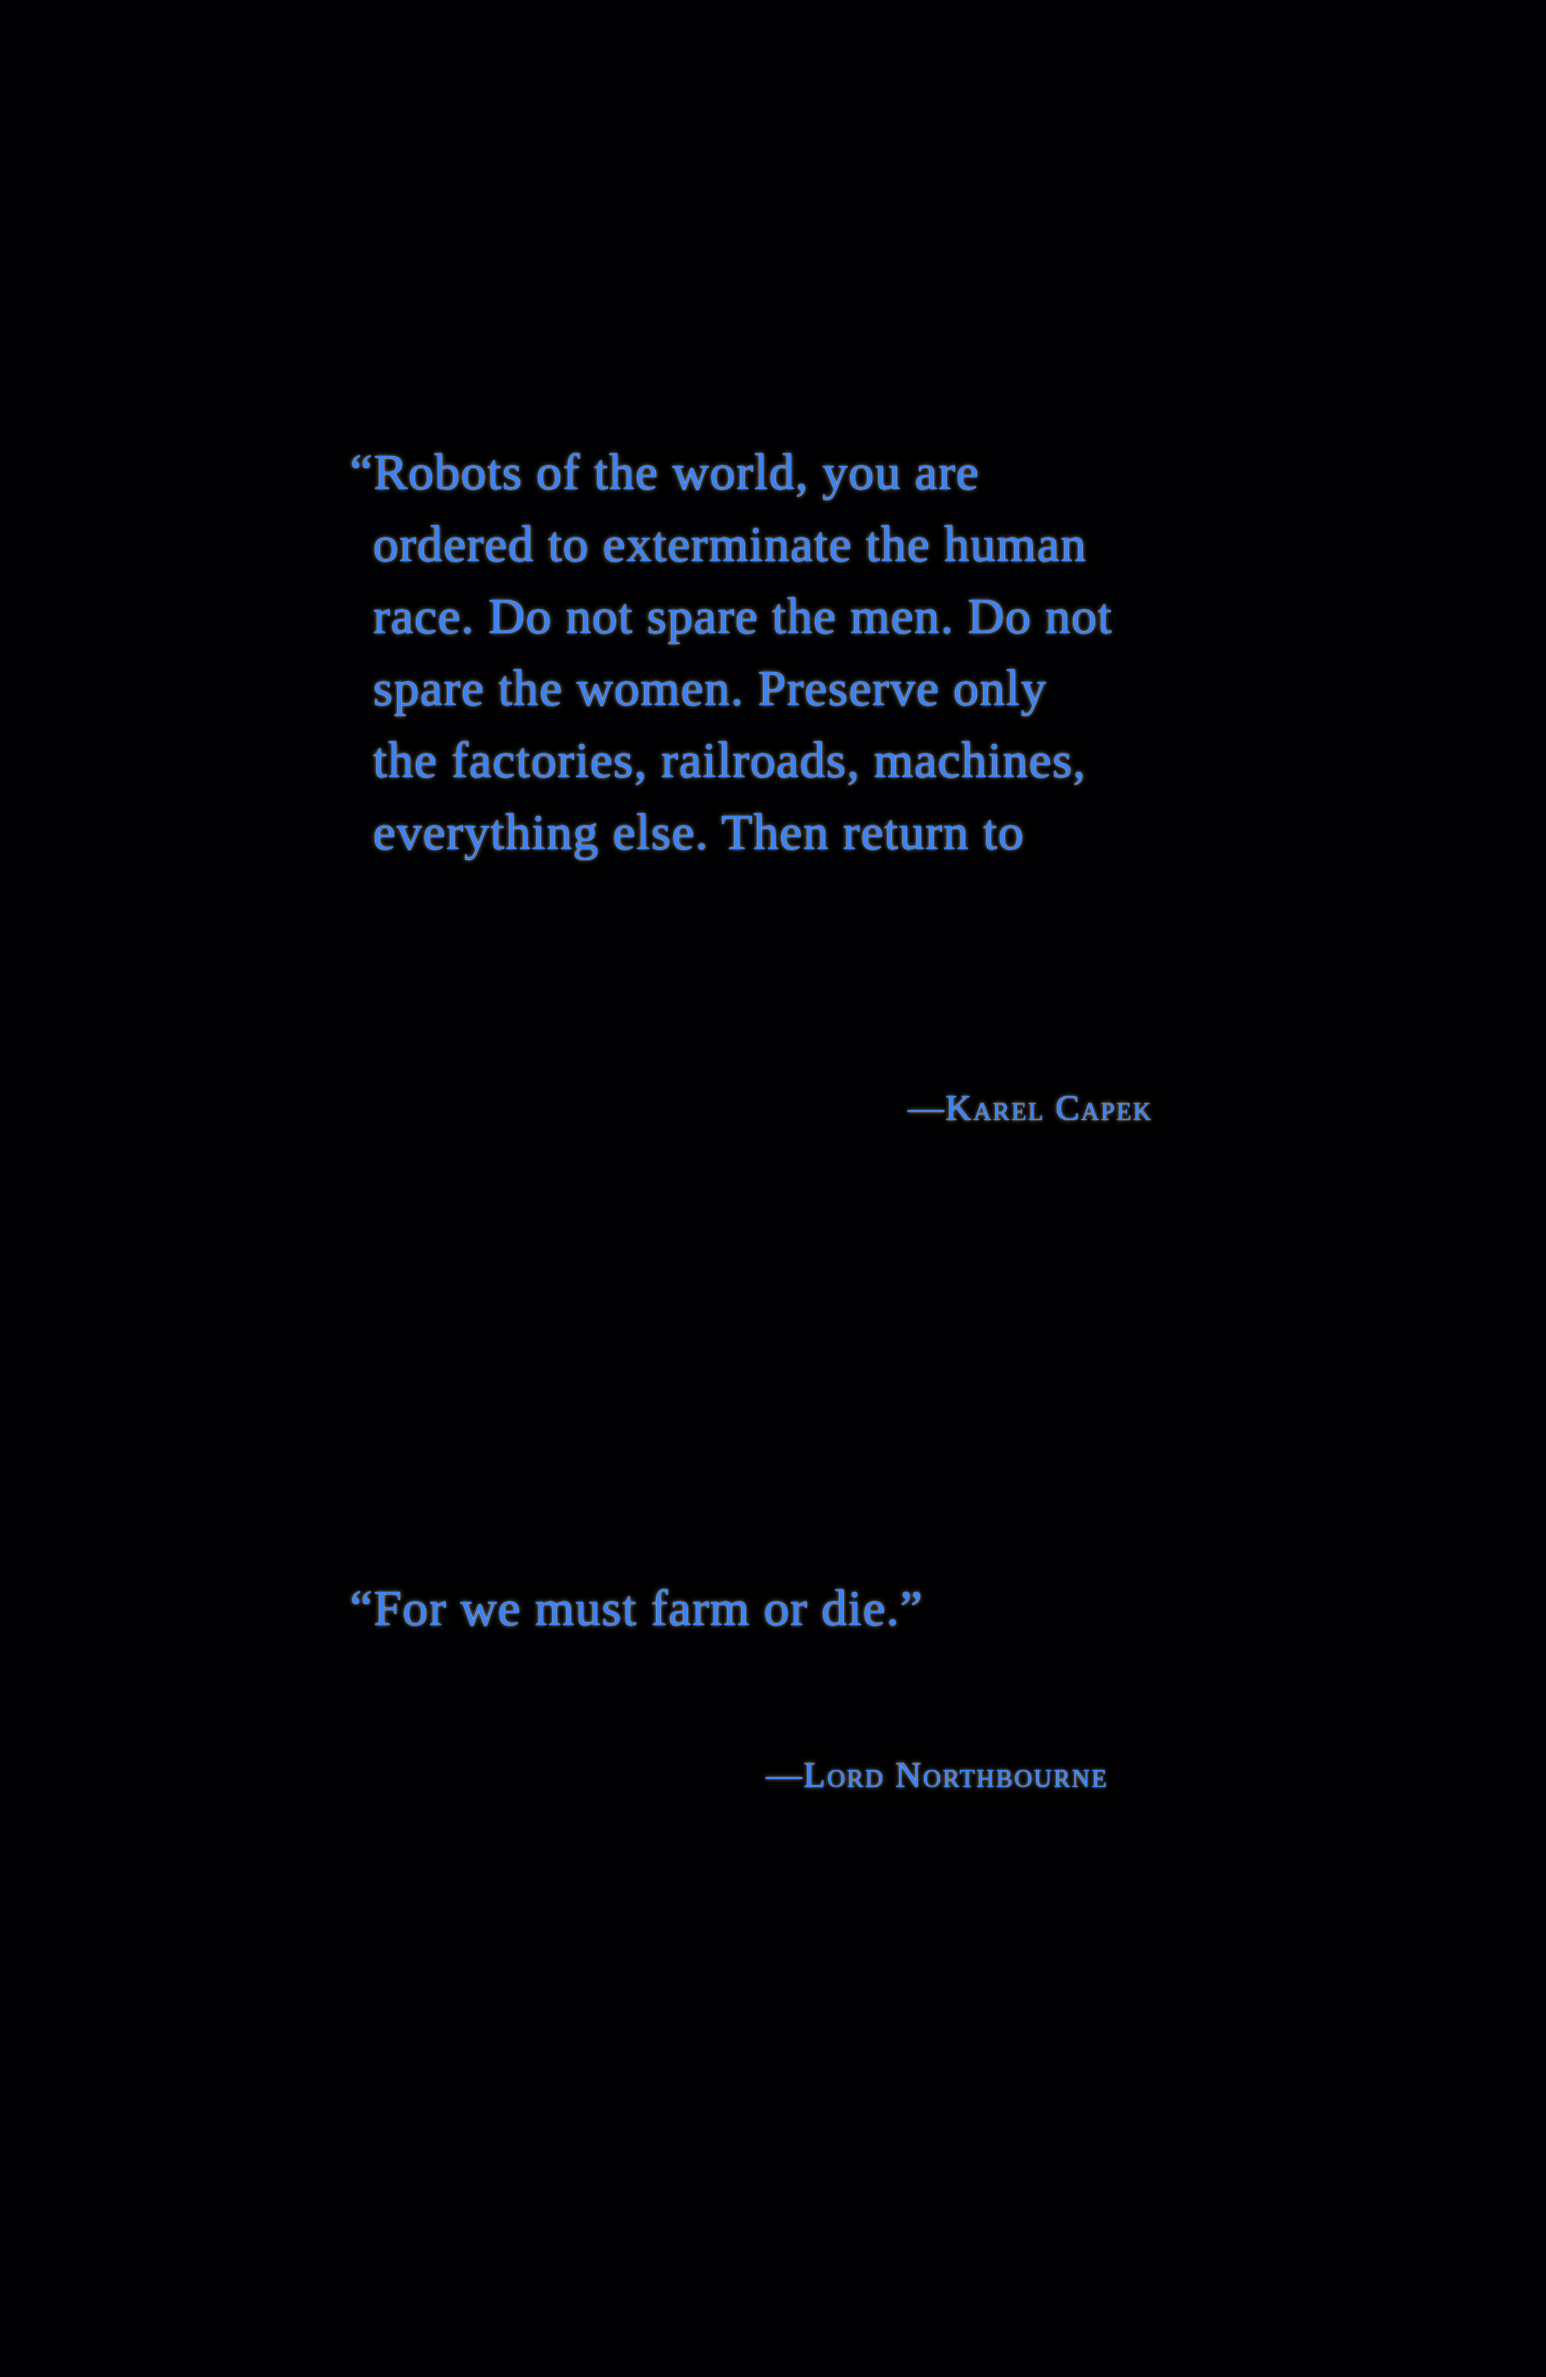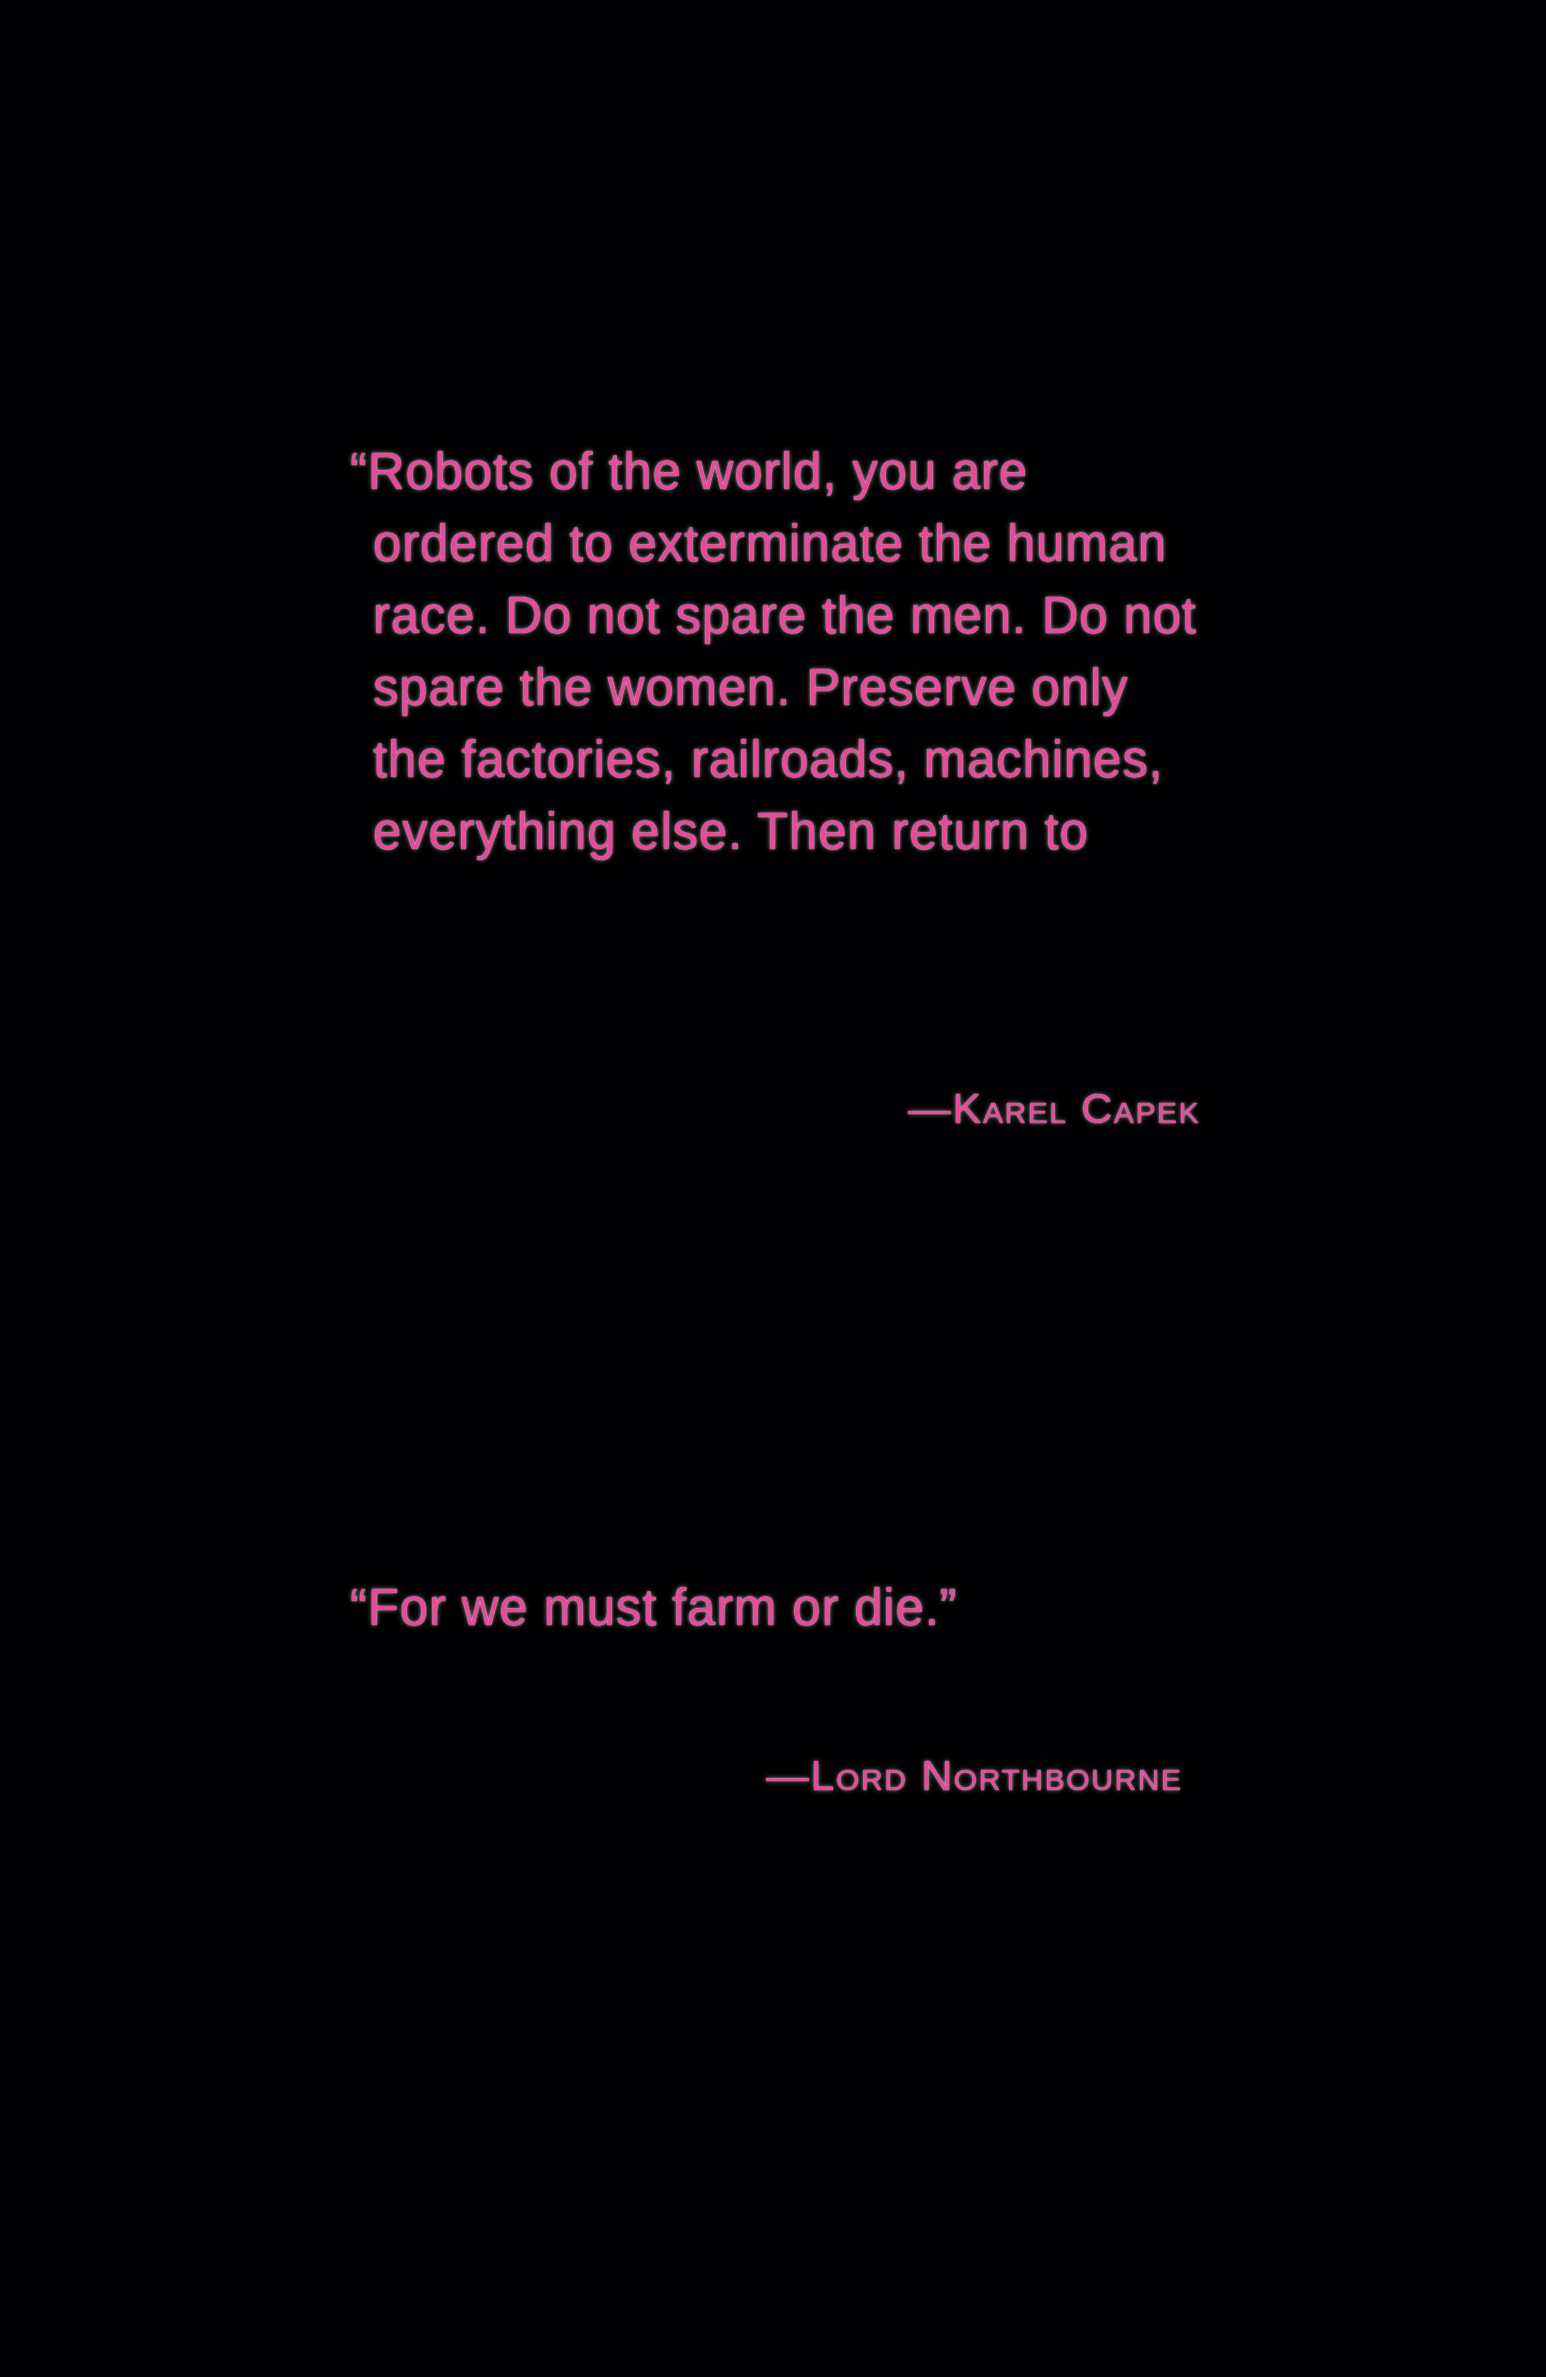--- a/index.html
+++ b/index.html
@@ -6,22 +6,22 @@
     margin: 0;
     padding: 0;
     background: #000002;
   }
   .page {
     position: relative;
     width: 1433px;
     height: 2377px;
     background: #000002;
     overflow: hidden;
-    font-family: Liberation Sans, sans-serif;
-    color: #ec4899;
+    font-family: Liberation Serif, serif;
+    color: #3b82f6;
   }
   .quote-block {
     position: absolute;
     font-size: 51px;
     line-height: 72px;
     letter-spacing: 0.8px;
     white-space: nowrap;
     text-shadow: 0 0 5.4px rgba(255,255,255,0.50), 0 0 1.6px rgba(255,255,255,0.85);
   }
   #quote1 {
@@ -35,21 +35,21 @@
     text-indent: -23px;
   }
   #quote2 {
     left: 373px;
     top: 1572px;
     text-indent: -23px;
     text-align: center;
   }
   .attribution {
     position: absolute;
-    font-size: 43px;
+    font-size: 36px;
     line-height: 72px;
     letter-spacing: 1.6px;
     white-space: nowrap;
     font-variant: small-caps;
     text-shadow: 0 0 5.4px rgba(255,255,255,0.50), 0 0 1.6px rgba(255,255,255,0.85);
     text-align: right;
   }
   #attribution1 {
     left: 908px;
     top: 1072px;

